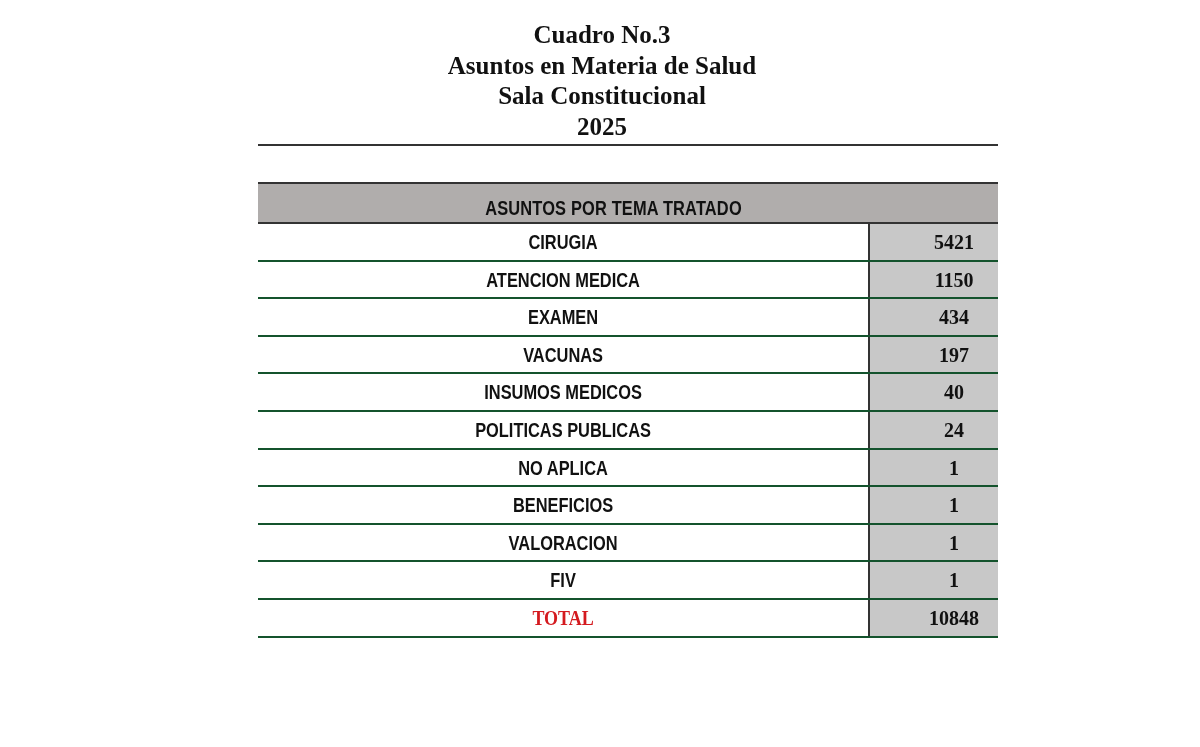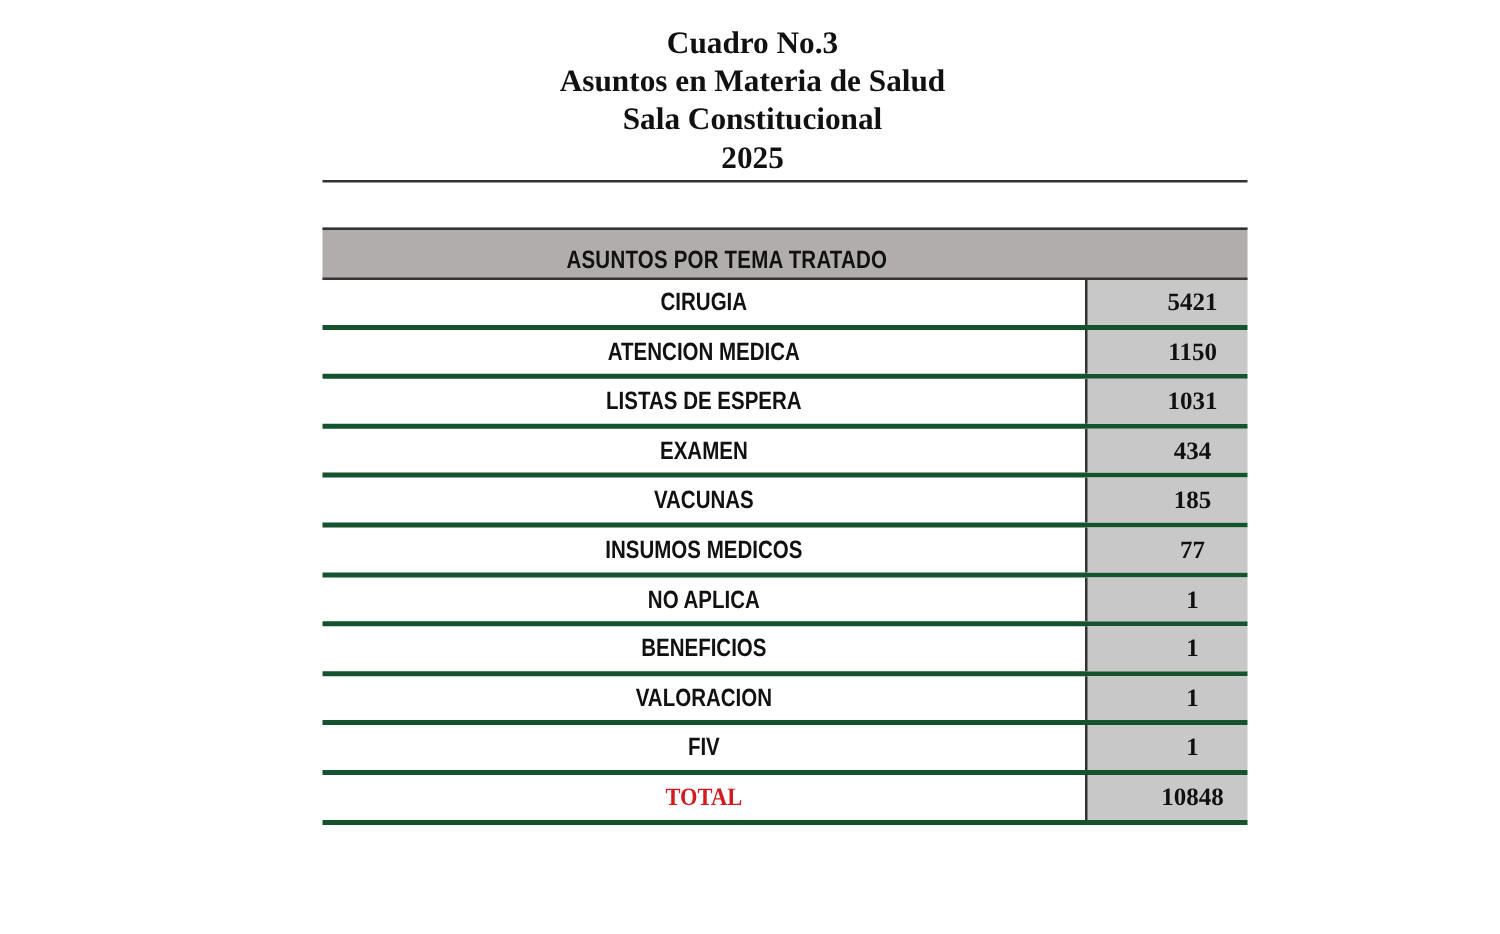--- a/index.html
+++ b/index.html
@@ -16,29 +16,29 @@
     border-top: 2px solid #333;
   }
   .table {
     position: absolute; left: 258px; top: 182px; width: 740px;
     font-family: "Liberation Sans", "DejaVu Sans", sans-serif;
     font-weight: bold; color: #111;
   }
   .header-row {
     height: 38px; background: #b0adac;
     border-top: 2px solid #333; border-bottom: 2px solid #333;
-    display: flex; align-items: flex-end;
+    display: flex; align-items: flex-end; padding-left: 32px;
   }
   .header-label {
     width: 647px; text-align: center; font-size: 20px;
     transform: scaleX(0.82); transform-origin: center;
     padding-bottom: 2px; letter-spacing: 0.2px;
   }
   .row {
-    height: 35.6px; display: flex; border-bottom: 4px solid #14532d;
+    height: 35.6px; display: flex; border-bottom: 2px solid #14532d;
   }
   .row .label {
     width: 646px; text-align: center; font-size: 20px; line-height: 36px;
     transform: scaleX(0.82); transform-origin: center;
   }
   .row .value {
     width: 93px; background: #c8c8c8; border-left: 2px solid #333;
     text-align: center; font-size: 20px; line-height: 36px;
     font-family: "Liberation Serif", "DejaVu Serif", serif;
     padding-left: 40px;
@@ -63,34 +63,34 @@
 
   <div class="row">
     <span class="label">CIRUGIA</span>
     <span class="value">5421</span>
   </div>
   <div class="row">
     <span class="label">ATENCION MEDICA</span>
     <span class="value">1150</span>
   </div>
   <div class="row">
-    <span class="label">LISTAS DE ESPERA</span>
-    <span class="value">1031</span>
-  </div>
-  <div class="row">
     <span class="label">EXAMEN</span>
     <span class="value">434</span>
   </div>
   <div class="row">
     <span class="label">VACUNAS</span>
-    <span class="value">185</span>
+    <span class="value">197</span>
   </div>
   <div class="row">
     <span class="label">INSUMOS MEDICOS</span>
-    <span class="value">77</span>
+    <span class="value">40</span>
+  </div>
+  <div class="row">
+    <span class="label">POLITICAS PUBLICAS</span>
+    <span class="value">24</span>
   </div>
   <div class="row">
     <span class="label">NO APLICA</span>
     <span class="value">1</span>
   </div>
   <div class="row">
     <span class="label">BENEFICIOS</span>
     <span class="value">1</span>
   </div>
   <div class="row">

